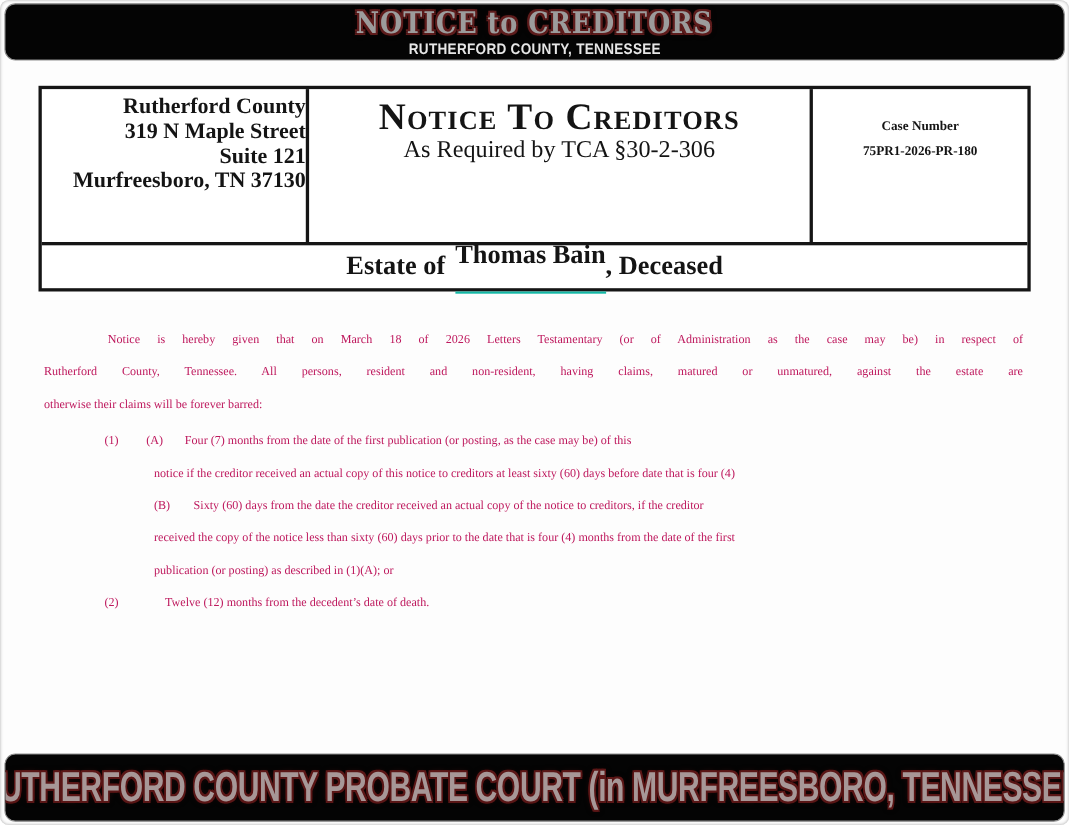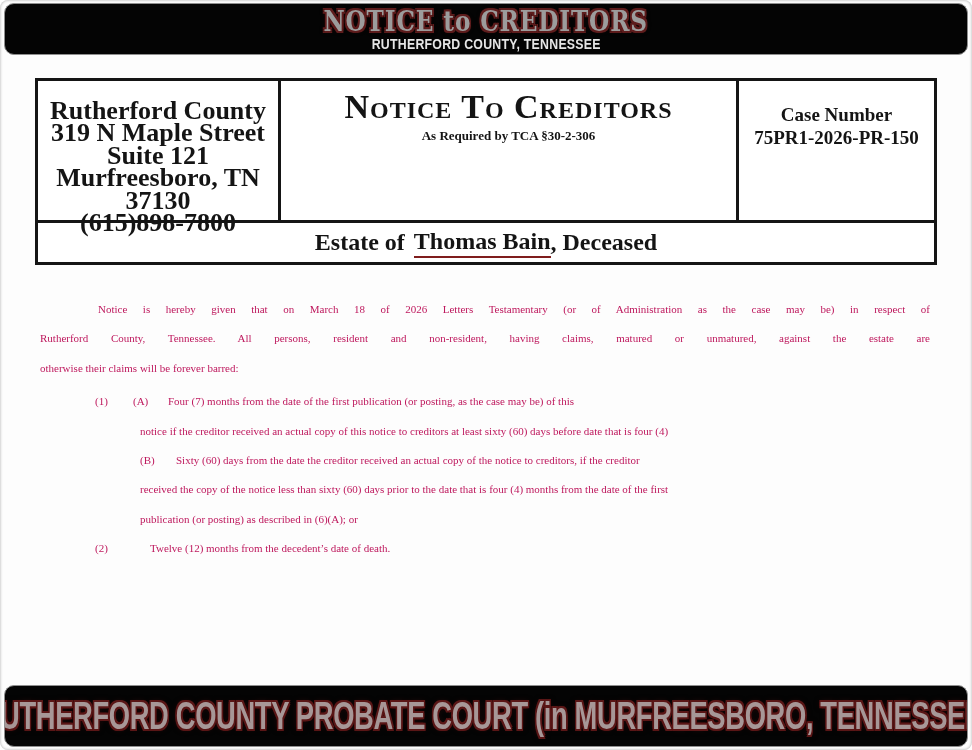--- a/index.html
+++ b/index.html
@@ -54,39 +54,39 @@
   }
 
   
   .hdr-table{
     position:absolute;left:35px;top:78px;width:896px;
     border:3px solid #151515;background:#fff;
   }
   .hdr-row1{display:flex;height:139px;}
   .hdr-court{
     width:243px;border-right:3px solid #151515;
-    text-align:center;font-weight:bold;font-size:26px;line-height:22.4px;
-    padding-top:19px;box-sizing:border-box;
+    text-align:right;font-weight:bold;font-size:20px;line-height:22.4px;
+    padding-top:5px;box-sizing:border-box;
   }
   .hdr-center{flex:1;border-right:3px solid #151515;text-align:center;}
   .hdr-center .big-title{
     font-variant:small-caps;font-weight:bold;font-size:34px;line-height:36px;
     letter-spacing:1px;margin-top:8px;
   }
-  .hdr-center .sub-title{font-weight:bold;font-size:13px;line-height:22px;}
+  .hdr-center .sub-title{font-weight:normal;font-size:22px;line-height:22px;}
   .hdr-case{
-    width:195px;text-align:center;font-weight:bold;font-size:19px;line-height:23px;
+    width:195px;text-align:center;font-weight:bold;font-size:12px;line-height:23px;
     padding-top:22px;box-sizing:border-box;
   }
   .hdr-row2{
     border-top:3px solid #151515;height:39px;
     display:flex;align-items:center;justify-content:center;
     font-weight:bold;font-size:24px;
   }
-  .estate-name{border-bottom:2px solid #7f1d1d;padding-bottom:1px;margin-left:9px;}
+  .estate-name{border-bottom:2px solid #14b8a6;padding-bottom:19px;margin-left:9px;}
 
   
   .doc-body{
     position:absolute;left:40px;top:295px;width:890px;
     font-size:11px;color:#be185d;
   }
   .pline{
     line-height:29.4px;height:29.4px;white-space:nowrap;
     text-align:justify;text-align-last:justify;overflow:visible;
   }
@@ -113,29 +113,28 @@
     <span class="banner-sub">RUTHERFORD COUNTY, TENNESSEE</span>
   </div>
 
   <div class="hdr-table">
     <div class="hdr-row1">
       <div class="hdr-court">
         <div>Rutherford County</div>
         <div>319 N Maple Street</div>
         <div>Suite 121</div>
         <div>Murfreesboro, TN  37130</div>
-        <div>(615)898-7800</div>
       </div>
       <div class="hdr-center">
         <div class="big-title">Notice To Creditors</div>
         <div class="sub-title">As Required by TCA §30-2-306</div>
       </div>
       <div class="hdr-case">
         <div>Case Number</div>
-        <div>75PR1-2026-PR-150</div>
+        <div>75PR1-2026-PR-180</div>
       </div>
     </div>
     <div class="hdr-row2">
       <span>Estate of</span>
         <span class="estate-name">Thomas Bain</span>
         <span>, Deceased</span>
     </div>
   </div>
 
   <div class="doc-body">
@@ -150,21 +149,21 @@
       <div class="lline cont">
         <span>notice if the creditor received an actual copy of this notice to creditors at least sixty (60) days before date that is four (4)</span>
       </div>
       <div class="lline cont">
         <span class="m-let b">(B)</span><span>Sixty (60) days from the date the creditor received an actual copy of the notice to creditors, if  the creditor</span>
       </div>
       <div class="lline cont">
         <span>received the copy of the notice less than sixty (60) days prior to the date that is four (4) months from the date of the first</span>
       </div>
       <div class="lline cont">
-        <span>publication (or posting) as described in (6)(A); or</span>
+        <span>publication (or posting) as described in (1)(A); or</span>
       </div>
       <div class="lline">
         <span class="m-num wide">(2)</span><span>Twelve (12) months from the decedent’s date of death.</span>
       </div>
     </div>
   </div>
 
   <div class="banner bottom">
     <span class="banner-big">RUTHERFORD COUNTY PROBATE COURT (in MURFREESBORO, TENNESSEE)</span>
   </div>

